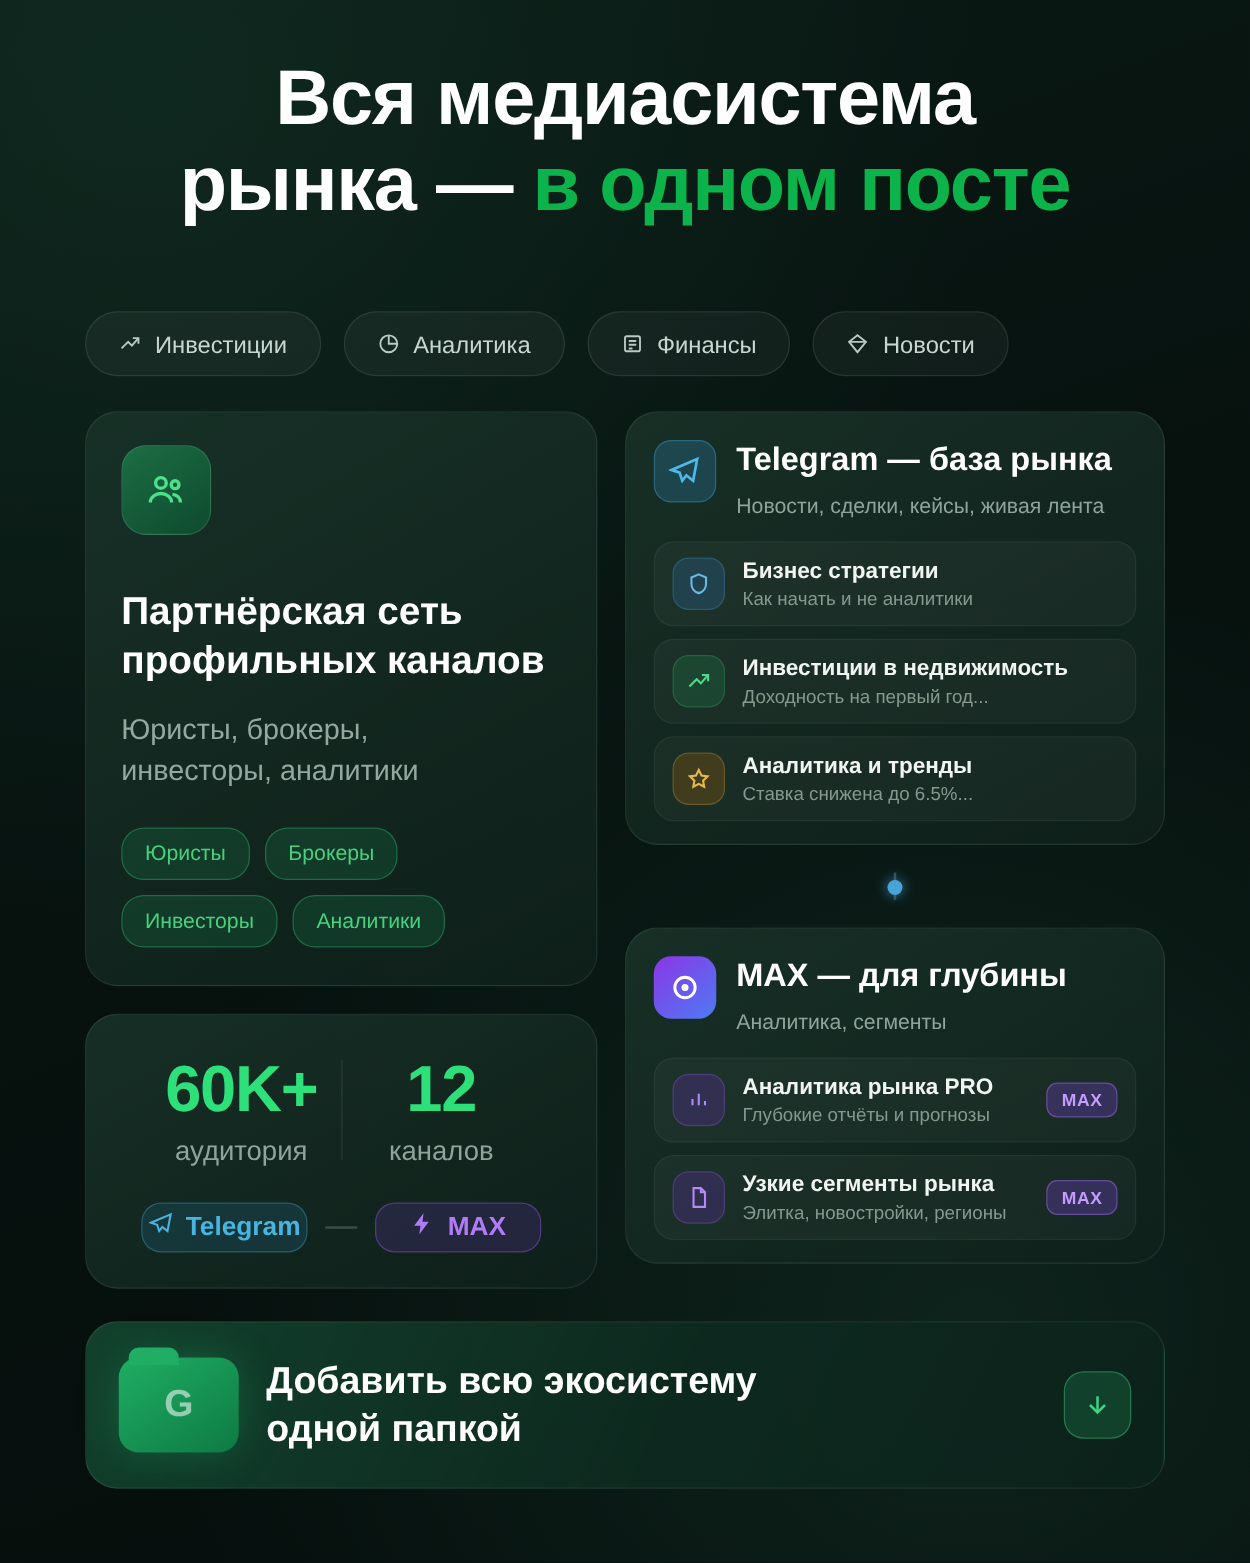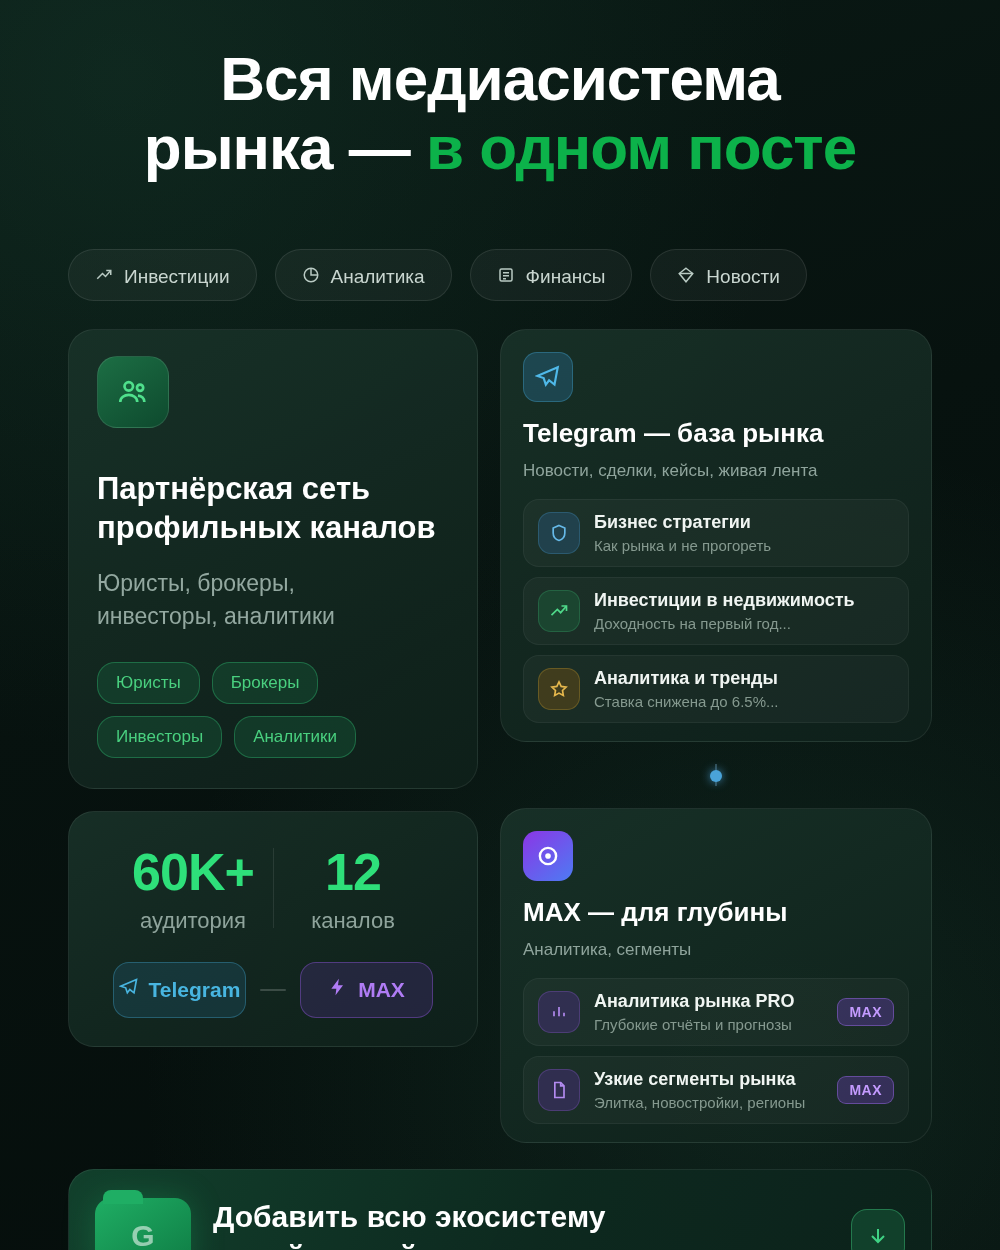--- a/index.html
+++ b/index.html
@@ -98,31 +98,31 @@
   .stat-row { display: flex; position: relative; }
   .stat { flex: 1; text-align: center; }
   .stat .num { font-size: 52px; font-weight: bold; color: #2ee07a; letter-spacing: -1px; }
   .stat .lbl { margin-top: 6px; font-size: 22px; color: #8fa49c; }
   .divider-v {
     position: absolute; left: 50%; top: 6px; bottom: 6px; width: 1px;
     background: rgba(255,255,255,0.09);
   }
   .pills { display: flex; align-items: center; gap: 14px; margin-top: 28px; }
   .pill {
-    flex: 1; height: 56px; border-radius: 16px;
+    flex: 1; height: 40px; border-radius: 16px;
     display: flex; align-items: center; justify-content: center; gap: 10px;
     font-size: 21px; font-weight: bold;
   }
   .pill.tg { background: rgba(33,94,120,0.30); border: 1px solid rgba(64,160,200,0.38); color: #48b5e0; }
   .pill.max { background: rgba(78,46,130,0.32); border: 1px solid rgba(150,90,230,0.40); color: #b07cf5; }
   .dash-sep { width: 26px; height: 2px; background: rgba(255,255,255,0.18); border-radius: 1px; }
 
   
   .svc { padding: 22px 22px 18px; }
-  .svc-head { display: flex; align-items: flex-start; gap: 16px; flex-direction: column; }
+  .svc-head { display: flex; align-items: flex-start; gap: 16px; }
   .svc-logo {
     width: 50px; height: 50px; border-radius: 14px;
     display: flex; align-items: center; justify-content: center; flex: none;
   }
   .svc-logo.tg { background: rgba(38,100,130,0.45); border: 1px solid rgba(70,170,215,0.35); }
   .svc-logo.max { background: linear-gradient(140deg,#8b36e6,#4d7bf3); }
   .svc-title { font-size: 26px; font-weight: bold; color: #fff; }
   .svc-sub { margin-top: 12px; font-size: 17px; color: #8fa49c; }
 
   .items { margin-top: 18px; display: flex; flex-direction: column; gap: 10px; }
@@ -323,21 +323,21 @@
         </div>
         <div class="items">
           <div class="item">
             <div class="item-ic ic-blue">
               <svg width="20" height="20" viewBox="0 0 24 24" fill="none" stroke="#66b9e8" stroke-width="2">
                   <path d="M12 3l7 3v6c0 5-3.5 8-7 9-3.5-1-7-4-7-9V6z"></path>
                 </svg>
             </div>
             <div class="item-txt">
               <div class="item-t">Бизнес стратегии</div>
-              <div class="item-s">Как рынка и не прогореть</div>
+              <div class="item-s">Как начать и не аналитики</div>
             </div>
           </div>
           <div class="item">
             <div class="item-ic ic-green">
               <svg width="20" height="20" viewBox="0 0 24 24" fill="none" stroke="#4fd98a" stroke-width="2">
                   <polyline points="3,17 10,10 14,14 21,6"></polyline>
                   <polyline points="15,6 21,6 21,12"></polyline>
                 </svg>
             </div>
             <div class="item-txt">

